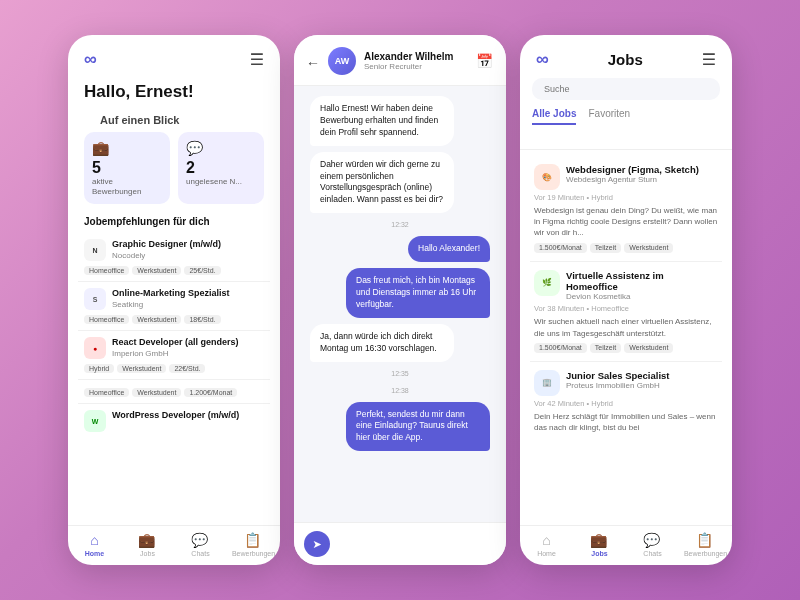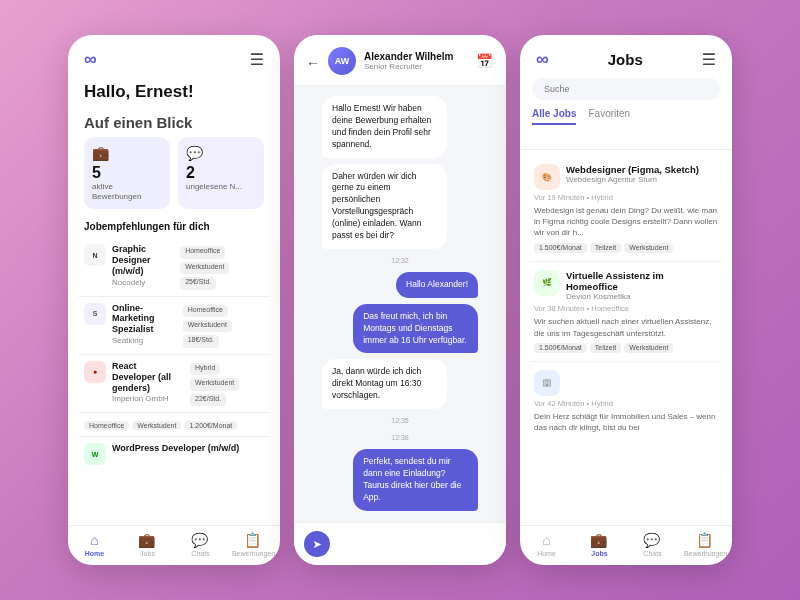--- a/index.html
+++ b/index.html
@@ -48,24 +48,24 @@
     }
     .screen-left .greeting {
       padding: 4px 16px 8px;
     }
     .screen-left .greeting h1 {
       font-size: 17px;
       font-weight: 700;
       color: #111;
     }
     .screen-left .section-title {
-      font-size: 15px;
+      font-size: 11px;
       font-weight: 600;
       color: #444;
-      padding: 4px 16px 6px;
+      padding: 4px 32px 6px;
     }
     .stats-row {
       display: flex;
       gap: 8px;
       padding: 0 16px 10px;
     }
     .stat-card {
       flex: 1;
       background: #f4f4ff;
       border-radius: 10px;
@@ -96,23 +96,23 @@
       color: #111;
       padding: 2px 16px 6px;
     }
     .job-list {
       flex: 1;
       overflow: hidden;
       padding: 0 10px;
     }
     .job-item {
       display: flex;
+      flex-direction: column;
       padding: 6px 6px;
       border-bottom: 1px solid #f0f0f0;
-      gap: 12px;
     }
     .job-item:last-child { border-bottom: none; }
     .job-header {
       display: flex;
       align-items: flex-start;
       gap: 6px;
       margin-bottom: 3px;
     }
     .job-logo {
       width: 22px;
@@ -218,21 +218,21 @@
       font-size: 8px;
       color: #888;
     }
     .chat-calendar-icon {
       font-size: 14px;
       color: #888;
     }
     .chat-messages {
       flex: 1;
       overflow: hidden;
-      padding: 10px 28px 6px;
+      padding: 10px 16px 6px;
       display: flex;
       flex-direction: column;
       gap: 6px;
     }
     .msg-bubble {
       max-width: 80%;
       padding: 7px 10px;
       border-radius: 14px;
       font-size: 8.5px;
       line-height: 1.4;
@@ -570,20 +570,24 @@
         <div class="jobs-description">Wir suchen aktuell nach einer virtuellen Assistenz, die uns im Tagesgeschäft unterstützt.</div>
         <div class="jobs-tags">
           <span class="jobs-tag">1.500€/Monat</span>
           <span class="jobs-tag">Teilzeit</span>
           <span class="jobs-tag">Werkstudent</span>
         </div>
       </div>
       <div class="jobs-card">
         <div class="jobs-card-header">
           <div class="company-logo logo-proteus">🏢</div>
+          <div>
+            <div class="jobs-card-title">Junior Sales Specialist</div>
+            <div class="jobs-card-company">Proteus Immobilien GmbH</div>
+          </div>
         </div>
         <div class="jobs-meta">Vor 42 Minuten • Hybrid</div>
         <div class="jobs-description">Dein Herz schlägt für Immobilien und Sales – wenn das nach dir klingt, bist du bei</div>
       </div>
     </div>
     <div class="bottom-nav">
       <div class="nav-item">
         <span class="nav-icon">⌂</span>
         <span class="nav-label">Home</span>
       </div>

